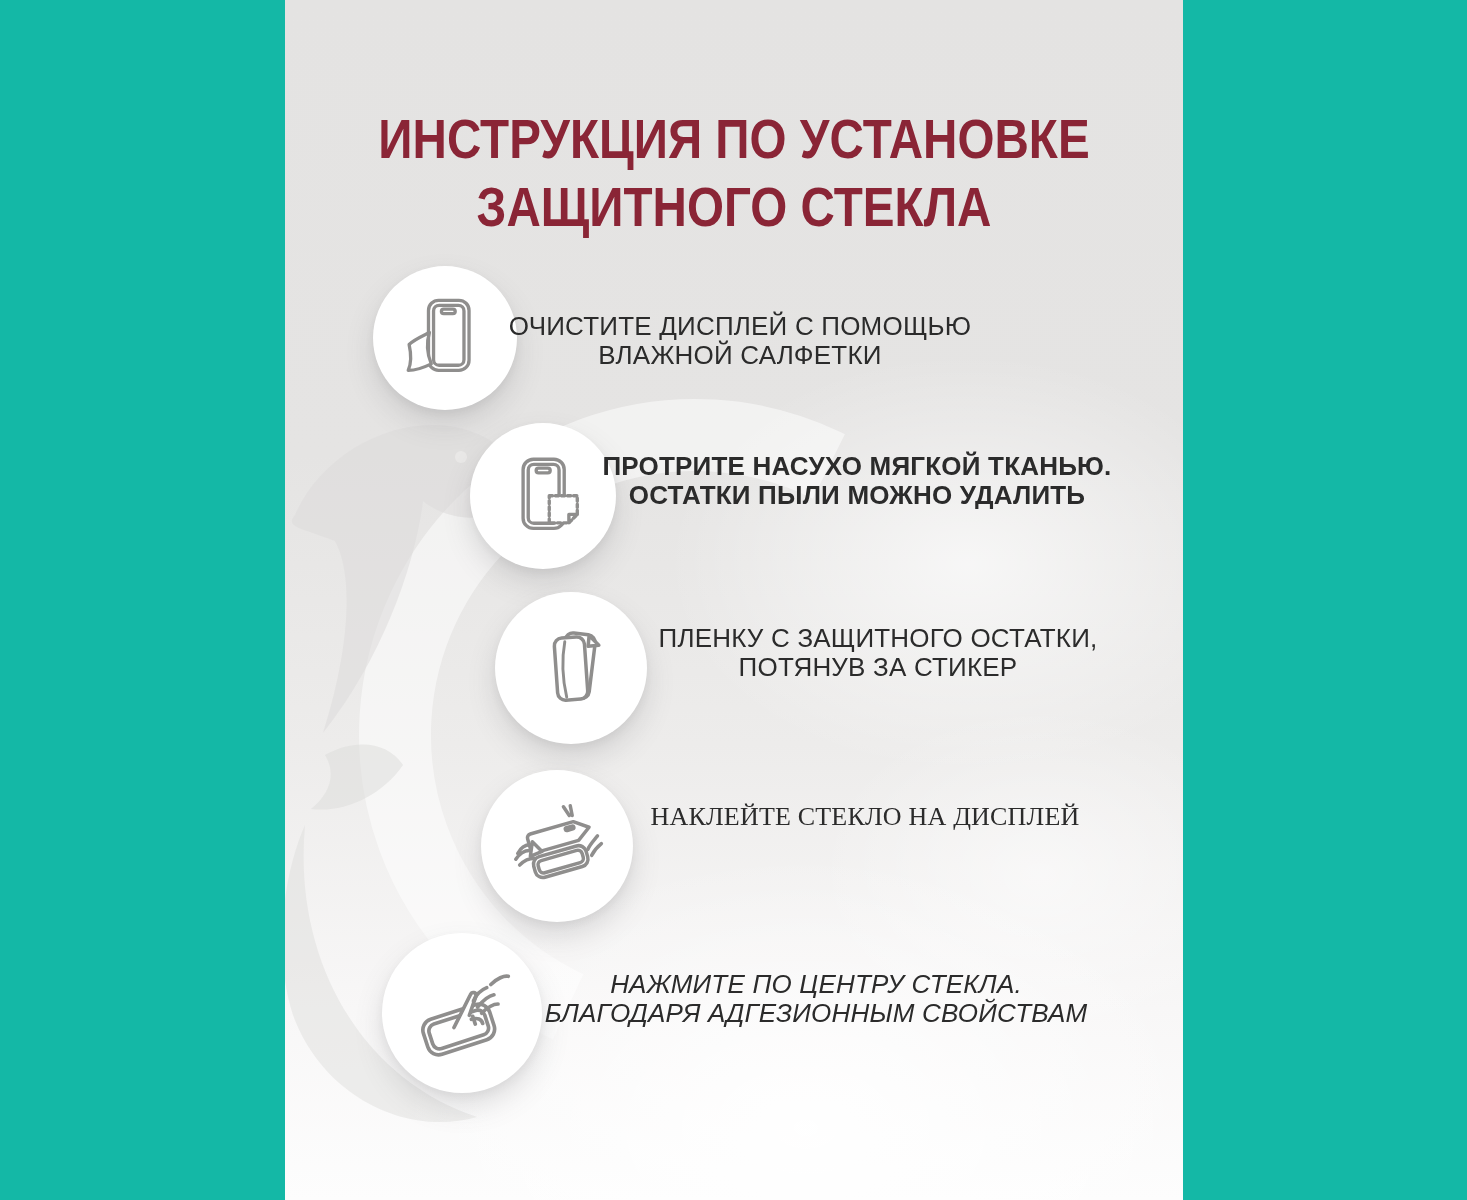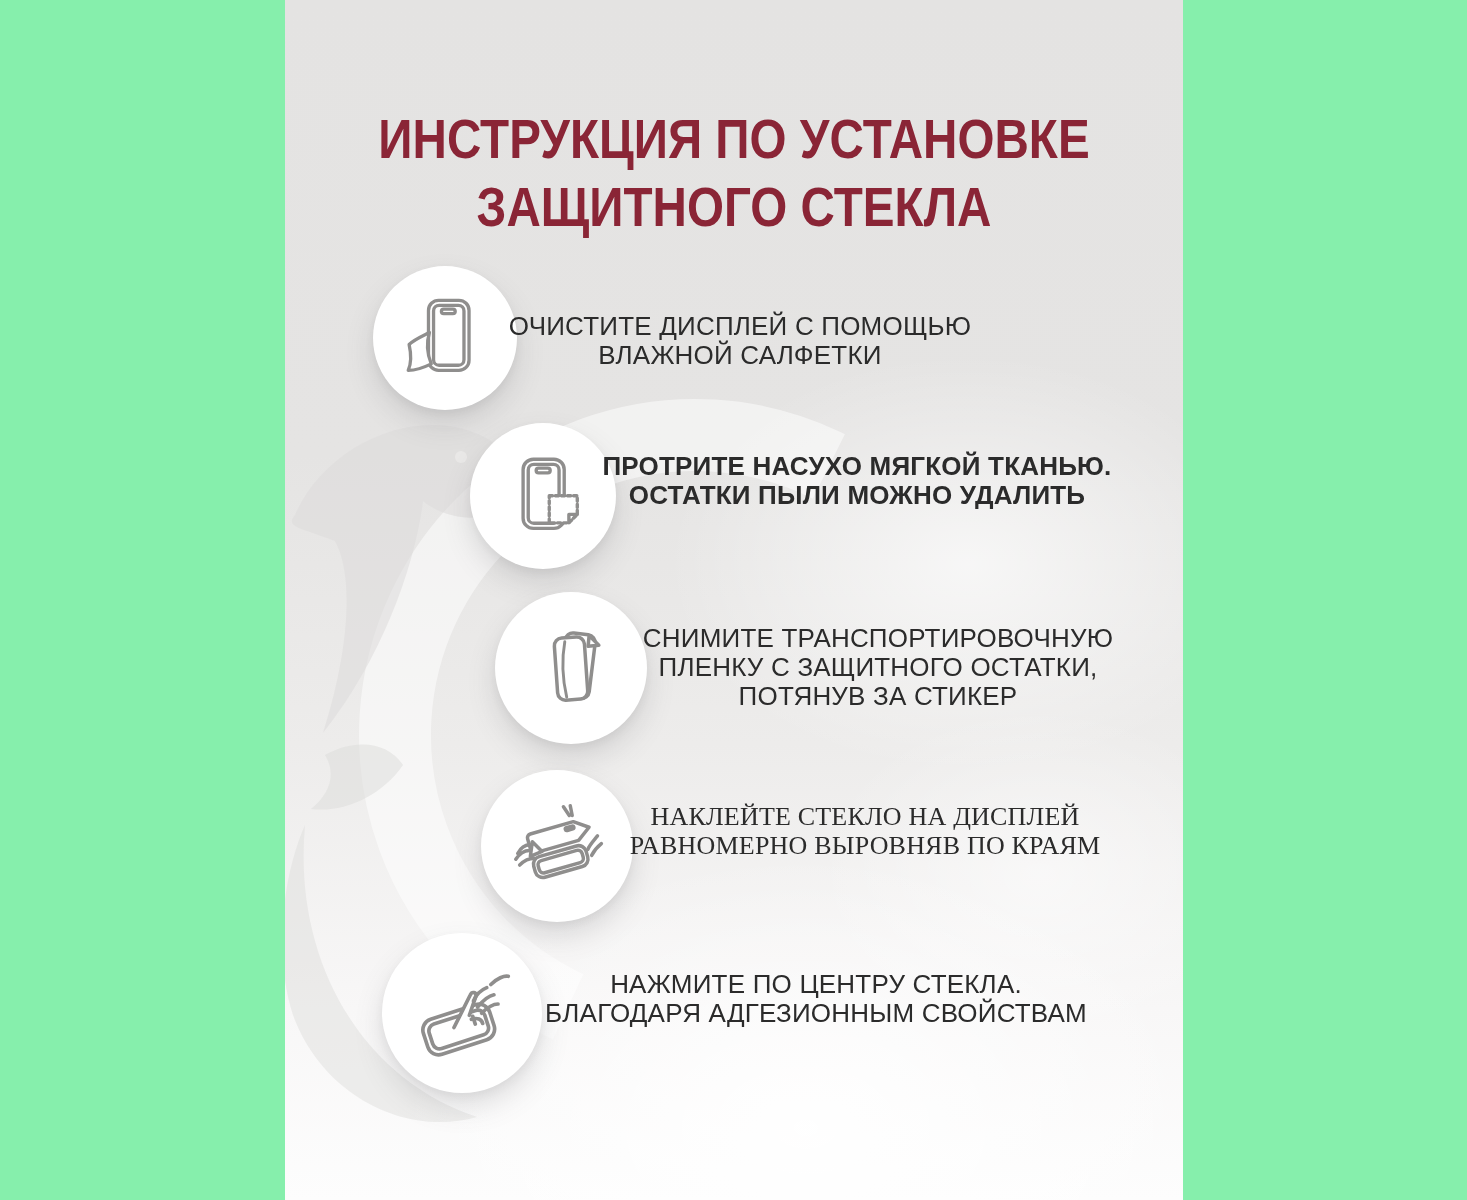--- a/index.html
+++ b/index.html
@@ -1,21 +1,21 @@
 <!DOCTYPE html>
 <html><head>
 <meta charset="utf-8">
 <style>
   html,body{margin:0;padding:0;}
   body{
     width:1467px;height:1200px;background:#ffffff;
     font-family:"Liberation Sans", sans-serif;
     -webkit-font-smoothing:antialiased;
   }
-  .canvas{position:relative;width:1467px;height:1200px;overflow:hidden;background:#86efac;}
+  .canvas{position:relative;width:1467px;height:1200px;overflow:hidden;background:#14b8a6;}
   .panel{
     position:absolute;left:285px;top:0;width:898px;height:1200px;overflow:hidden;
     background:linear-gradient(180deg,#e4e3e2 0%,#e5e4e3 38%,#edecEB 62%,#f8f7f7 84%,#fdfdfd 100%);
   }
   .panel::after{
     content:"";position:absolute;inset:0;pointer-events:none;
     background:
       radial-gradient(430px 300px at 76% 47%, rgba(255,255,255,.65), rgba(255,255,255,0) 70%),
       radial-gradient(560px 380px at 58% 94%, rgba(255,255,255,.9), rgba(255,255,255,0) 72%),
       radial-gradient(320px 240px at 84% 73%, rgba(255,255,255,.5), rgba(255,255,255,0) 70%);
@@ -39,21 +39,21 @@
   }
   .c1{left:88px;top:266px;width:144px;height:144px;}
   .c2{left:185px;top:423px;width:146px;height:146px;}
   .c3{left:210px;top:592px;width:152px;height:152px;}
   .c4{left:196px;top:770px;width:152px;height:152px;}
   .c5{left:97px;top:933px;width:160px;height:160px;}
   .t1{left:175px;top:312px;}
   .t2{left:292px;top:452px;font-weight:bold;}
   .t3{left:313px;top:624px;}
   .t4{left:300px;top:802px;font-family:Liberation Serif, serif;}
-  .t5{left:251px;top:970px;}
+  .t5{left:251px;top:970px;font-style:italic;}
 </style>
 </head>
 <body>
 
 <div class="canvas">
   <div class="panel">
 
     <svg class="watermark" viewBox="0 0 700 805" aria-hidden="true">
       <circle cx="430" cy="340" r="300" fill="none" stroke="#ffffff" stroke-width="72" opacity="0.5" stroke-dasharray="950 1000" transform="rotate(115 430 340)"></circle>
       <path d="M30,120 C60,50 150,10 215,40 C245,54 250,74 232,80 C252,92 246,118 215,122
@@ -110,21 +110,20 @@
             </g>
             <path d="M69,17 L79,27 L68,28 Z" fill="#ffffff"></path>
             <g transform="rotate(-4 50 52)">
               <rect x="35" y="19" width="31" height="64" rx="8" fill="#ffffff"></rect>
               <path d="M46,23 C41,43 41,61 44,80" stroke-width="3"></path>
             </g>
           </g>
         </svg>
       </div>
       <div class="step-text t3">
-        <div>СНИМИТЕ ТРАНСПОРТИРОВОЧНУЮ</div>
         <div>ПЛЕНКУ С ЗАЩИТНОГО ОСТАТКИ,</div>
         <div>ПОТЯНУВ ЗА СТИКЕР</div>
       </div>
     </div>
 
     <div>
       <div class="circle c4">
         <svg viewBox="0 0 100 100">
           <g class="ic" stroke-width="3.2">
             <path d="M57,10 l6,9 M64,9 l2,10"></path>
@@ -137,21 +136,20 @@
               <rect x="60" y="34" width="9" height="3" rx="1.5"></rect>
             </g>
             <path d="M10,58 C13,52 18,49 23,49 M8,64 C12,58 17,55 22,55 M12,70 C17,65 22,63 27,63"></path>
             <path d="M25,46 L35,56 L23,61 Z" fill="#ffffff"></path>
             <path d="M92,40 C88,45 84,49 82,54 M96,48 C91,52 88,56 86,60"></path>
           </g>
         </svg>
       </div>
       <div class="step-text t4">
         <div>НАКЛЕЙТЕ СТЕКЛО НА ДИСПЛЕЙ</div>
-        <div>РАВНОМЕРНО ВЫРОВНЯВ ПО КРАЯМ</div>
       </div>
     </div>
 
     <div>
       <div class="circle c5">
         <svg viewBox="0 0 100 100">
           <g class="ic" stroke-width="3.2">
             <g transform="rotate(-18 46 64)">
               <rect x="12" y="48" width="68" height="36" rx="11" fill="#ffffff"></rect>
               <rect x="17.5" y="53.5" width="57" height="25" rx="7" fill="#ffffff"></rect>

